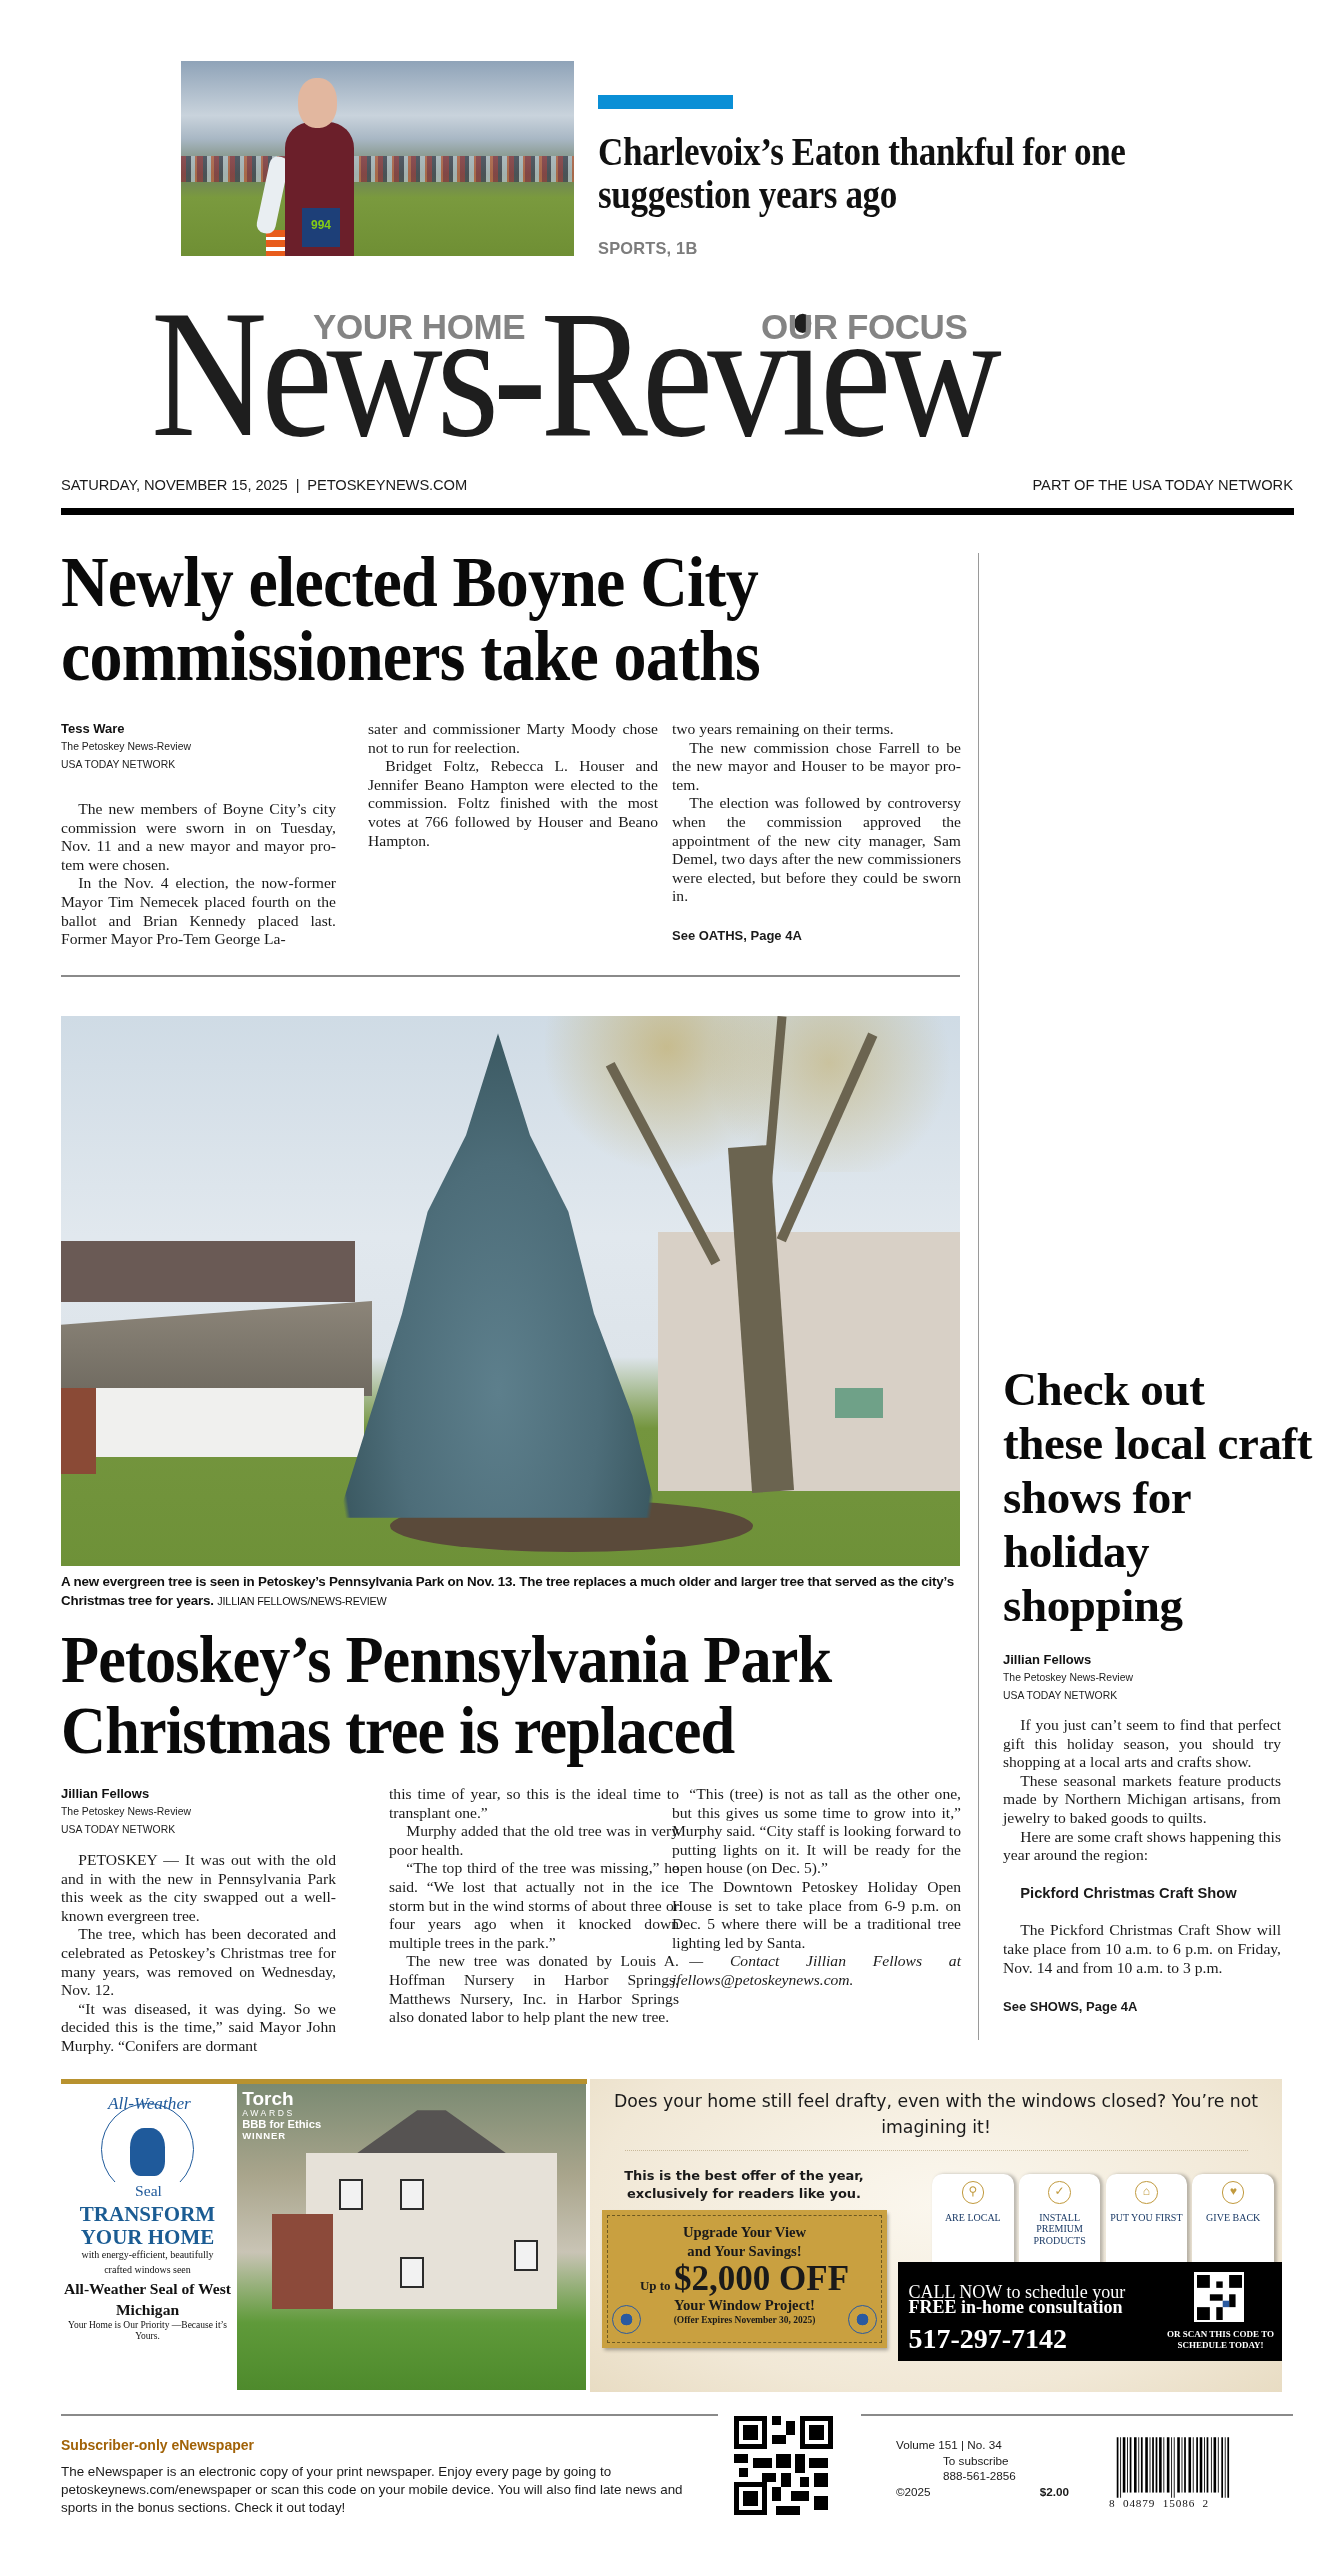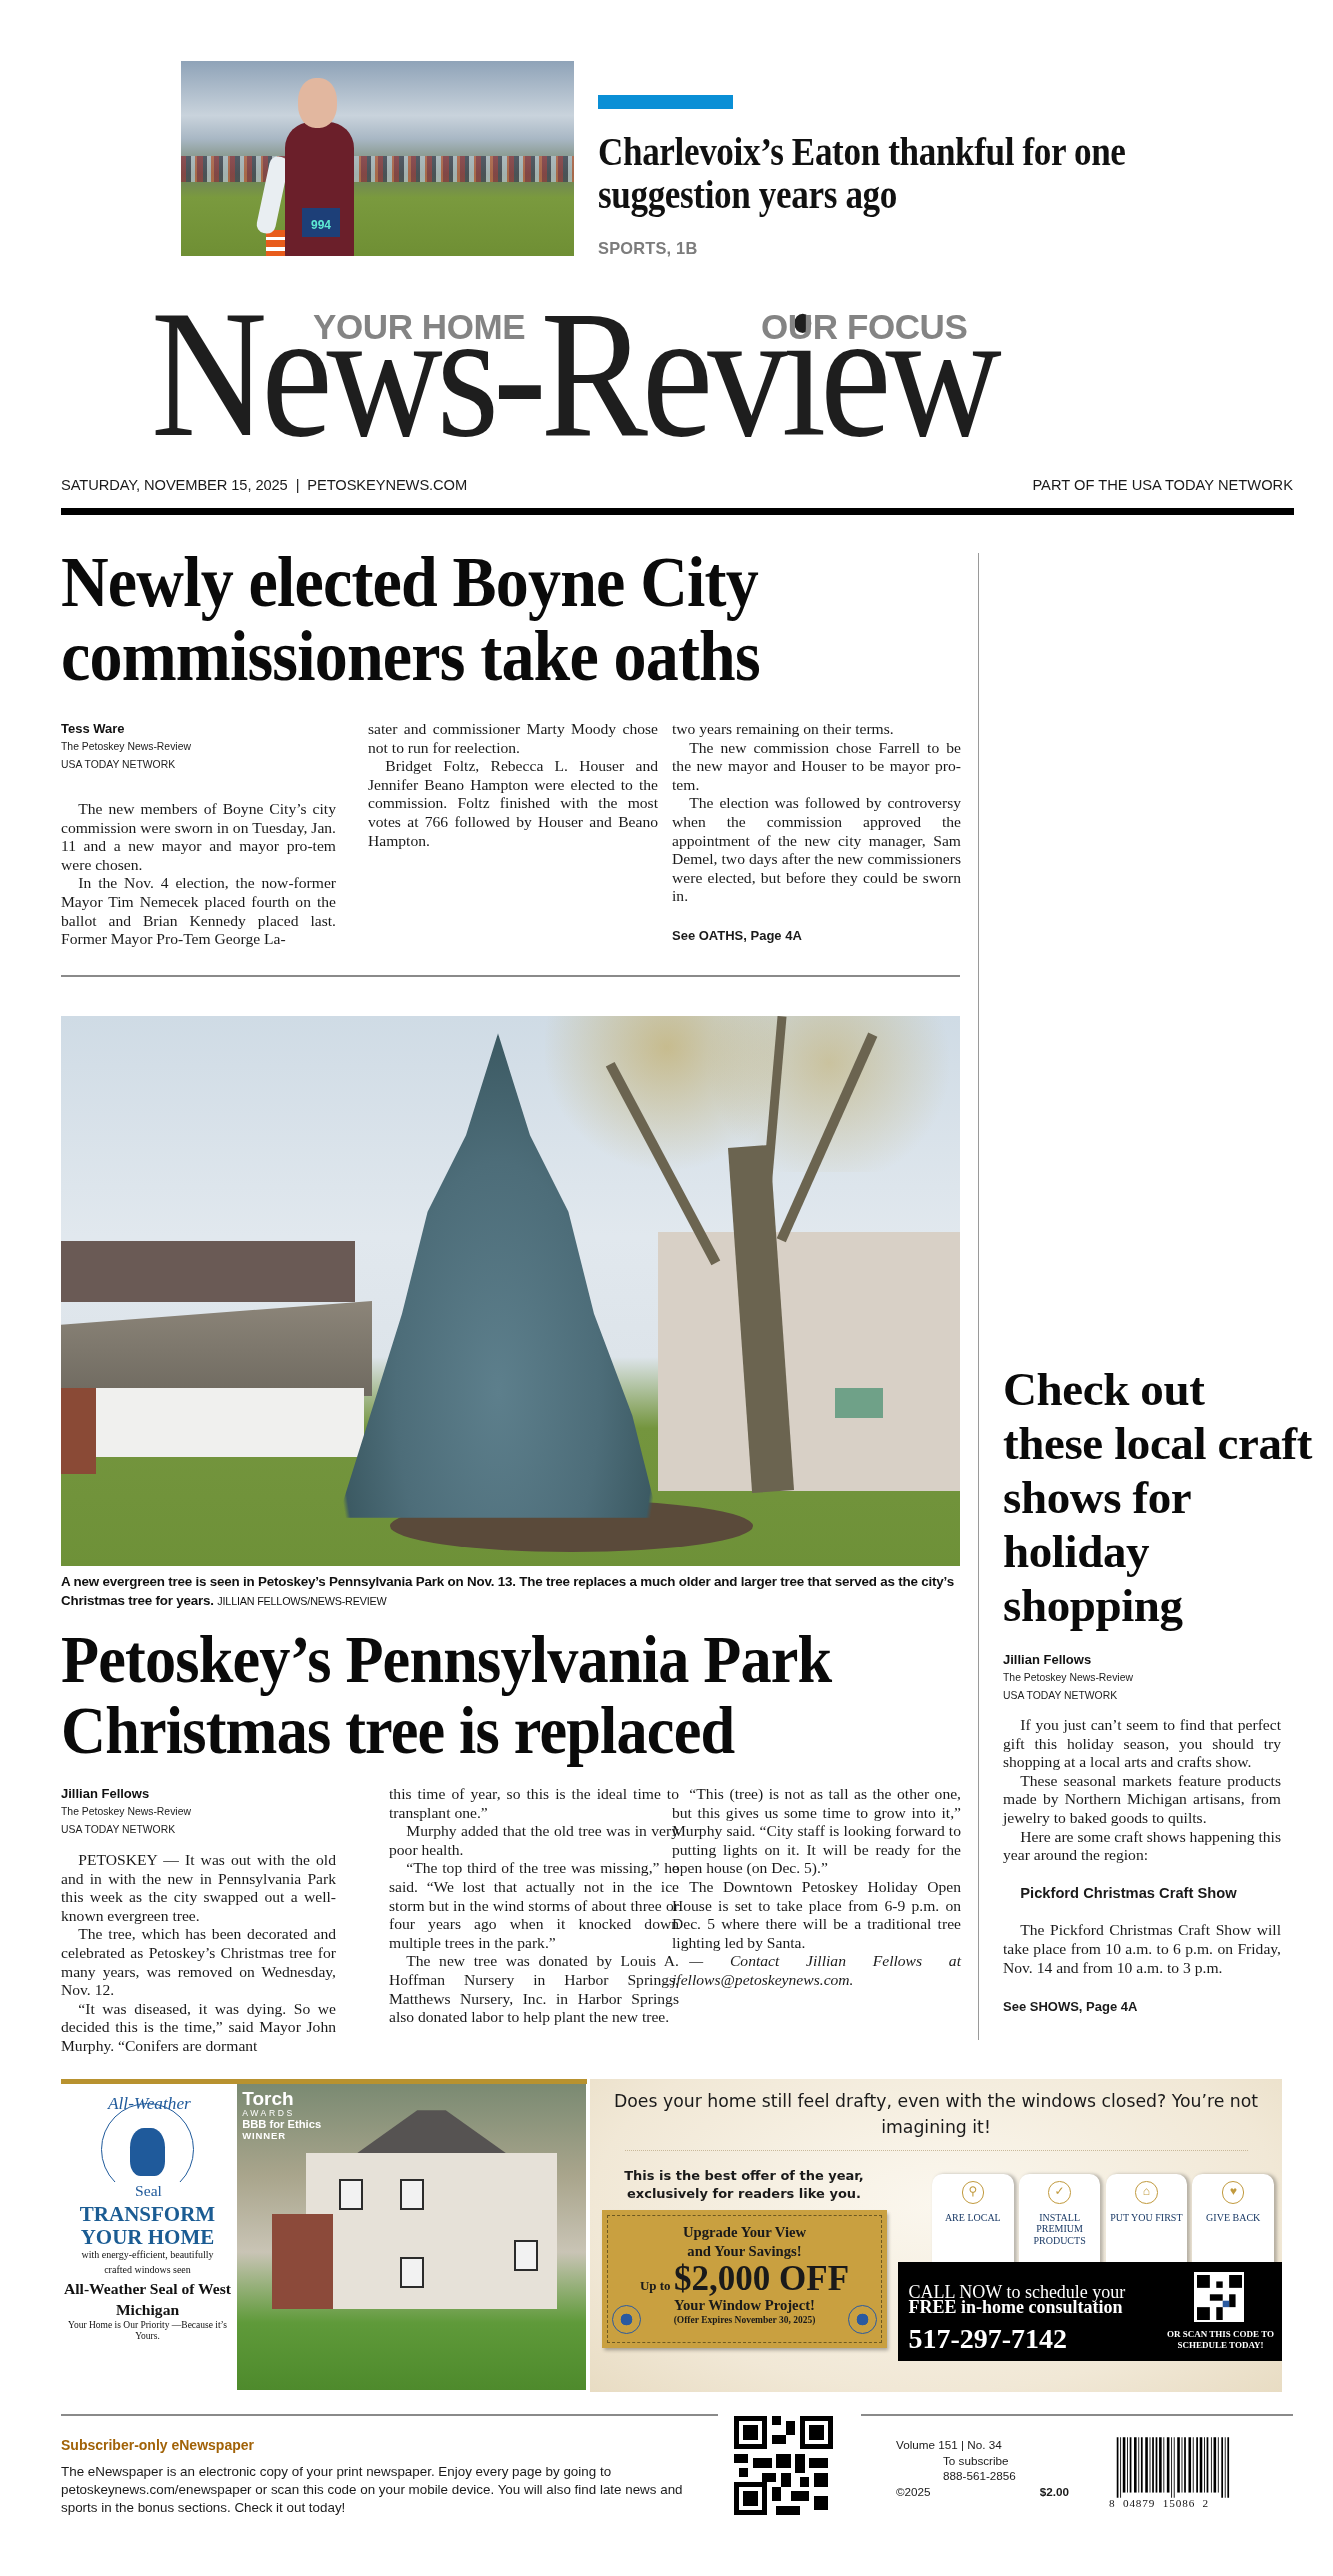--- a/index.html
+++ b/index.html
@@ -9,21 +9,21 @@
   .abs { position: absolute; }
 
   
   .teaser-photo { left: 181px; top: 61px; width: 393px; height: 195px; overflow: hidden;
     background: linear-gradient(180deg, #8fa3b8 0%, #c9d3dc 28%, #a8b7c4 40%, #6d7f5f 58%, #7a9a3e 70%, #6f8f34 100%); }
   .teaser-photo .crowd { position:absolute; left:0; right:0; top:95px; height:26px;
     background: repeating-linear-gradient(90deg,#8a2f3a 0 5.2px,#3b3f52 5.2px 9.5px,#b9c6d0 9.5px 14px,#c06040 14px 16.4px); opacity:.7; }
   .teaser-photo .runner-body { position:absolute; left:104px; top:61px; width:69px; height:138px; background:#6b1f2a; border-radius: 26px 26px 5.2px 5.2px; }
   .teaser-photo .runner-head { position:absolute; left:117px; top:17.3px; width:39px; height:50px; background:#e2b79f; border-radius:45%; }
   .teaser-photo .runner-arm { position:absolute; left:82px; top:95px; width:19px; height:78px; background:#e9eef2; border-radius:8.6px; transform: rotate(12deg); }
-  .teaser-photo .bib { position:absolute; left:121px; top:147px; width:38px; height:29px; background:#1d3f78; color:#5eead4; font:bold 12px "Liberation Sans", sans-serif; text-align:center; padding-top:10.4px; }
+  .teaser-photo .bib { position:absolute; left:121px; top:147px; width:38px; height:39px; background:#1d3f78; color:#84cc16; font:bold 12px "Liberation Sans", sans-serif; text-align:center; padding-top:10.4px; }
   .teaser-photo .cone { position:absolute; left:85px; top:169px; width:26px; height:26px; background: repeating-linear-gradient(180deg,#e85c1c 0 7px,#fff 7px 10.4px); }
 
   .teaser-bar { left: 598px; top: 95px; width: 135px; height: 14px; background: #0a8fd6; }
   .teaser-headline { left: 598px; top: 130px; width: 623px; font-family: "Liberation Serif", serif; font-weight: bold; font-size: 39px; line-height: 43px; letter-spacing: -0.4px; color: #111; transform: scaleX(0.9); transform-origin: left top; }
   .teaser-section { left: 598px; top: 239px; font-family: "Liberation Sans", sans-serif; font-weight: bold; font-size: 16.4px; color: #7c7c7c; letter-spacing: 0.2px; }
 
   
   .mast-title { left: 151px; top: 292px; width: 1038px; font-family: "Liberation Serif", serif; font-size: 183px; line-height: 164px; letter-spacing: -7px; color: #1e1e1e; transform: scaleX(0.88); transform-origin: left top; white-space: nowrap; }
   .mast-slogan { font-family: "Liberation Sans", sans-serif; font-weight: bold; font-size: 35px; color: #848484; letter-spacing: -0.4px; }
   .mast-slogan.left { left: 313px; top: 307px; }
@@ -158,21 +158,21 @@
 <div class="abs network">PART OF THE USA TODAY NETWORK</div>
 <div class="abs mast-rule"></div>
 
 <h1 class="abs h1-boyne">Newly elected Boyne City commissioners take oaths</h1>
 <div class="abs boyne-byline">
   <div class="byline-name">Tess Ware</div>
   <div class="byline-pub">The Petoskey News-Review</div>
   <div class="byline-pub">USA TODAY NETWORK</div>
 </div>
 <div class="col" style="left:61px; top:800px; width:275px;">
-  <p>The new members of Boyne City’s city commission were sworn in on Tuesday, Jan. 11 and a new mayor and mayor pro-tem were chosen.</p>
+  <p>The new members of Boyne City’s city commission were sworn in on Tuesday, Nov. 11 and a new mayor and mayor pro-tem were chosen.</p>
   <p>In the Nov. 4 election, the now-former Mayor Tim Nemecek placed fourth on the ballot and Brian Kennedy placed last. Former Mayor Pro-Tem George La-</p>
 </div>
 <div class="col" style="left:368px; top:720px; width:290px;">
   <p class="noindent">sater and commissioner Marty Moody chose not to run for reelection.</p>
   <p>Bridget Foltz, Rebecca L. Houser and Jennifer Beano Hampton were elected to the commission. Foltz finished with the most votes at 766 followed by Houser and Beano Hampton.</p>
 </div>
 <div class="col" style="left:672px; top:720px; width:289px;">
   <p class="noindent">two years remaining on their terms.</p>
   <p>The new commission chose Farrell to be the new mayor and Houser to be mayor pro-tem.</p>
   <p>The election was followed by controversy when the commission approved the appointment of the new city manager, Sam Demel, two days after the new commissioners were elected, but before they could be sworn in.</p>

